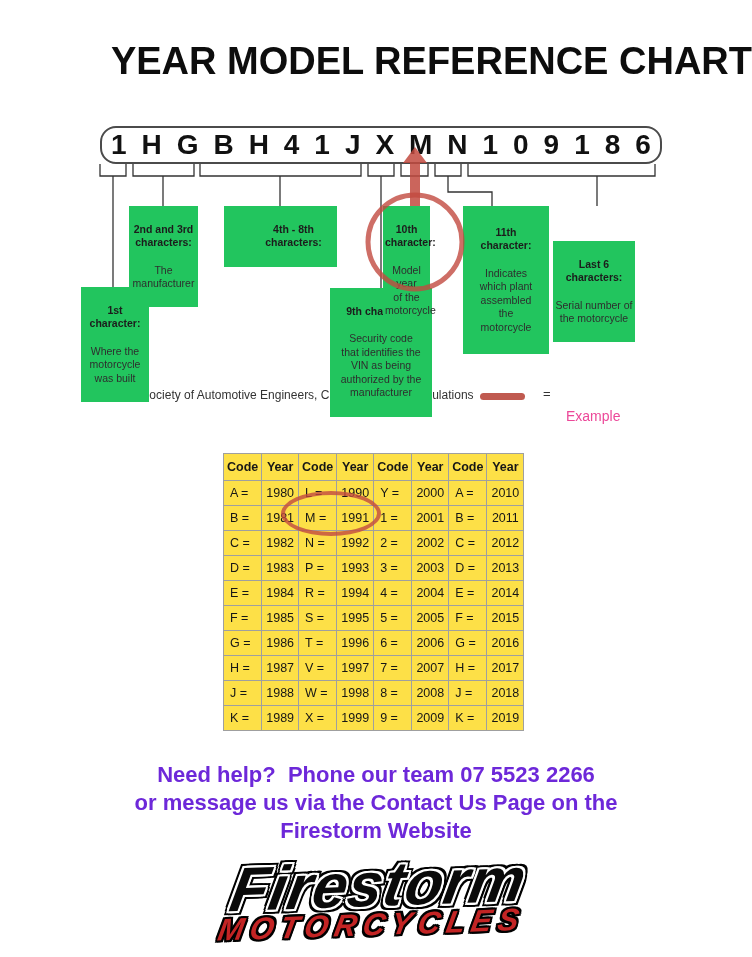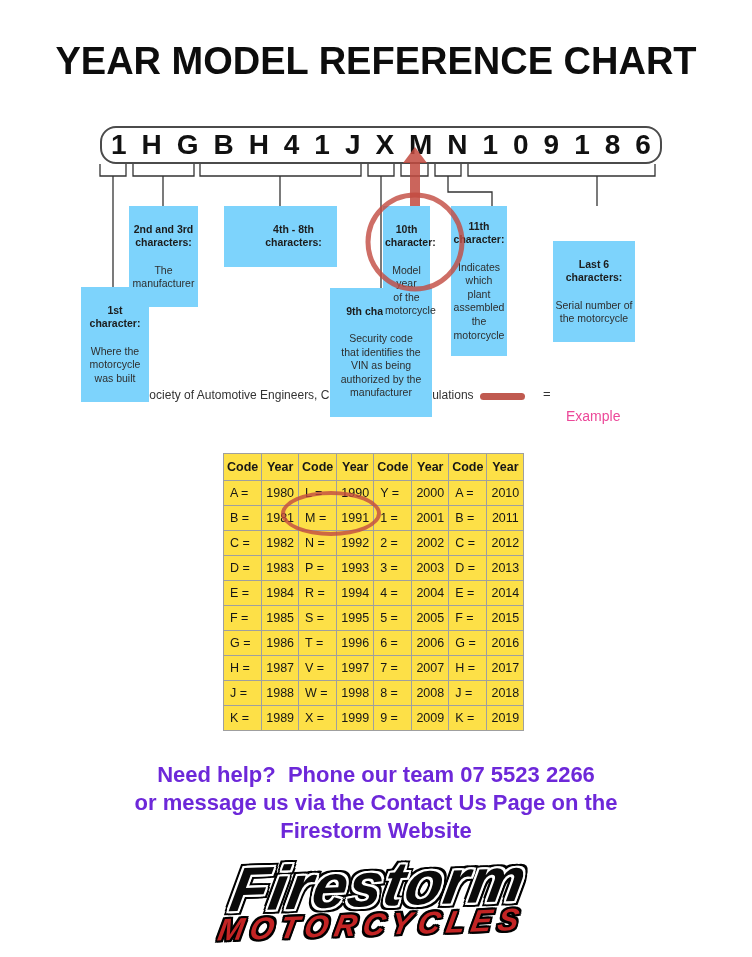--- a/index.html
+++ b/index.html
@@ -1,37 +1,37 @@
 <!DOCTYPE html>
 <html><head>
 <meta charset="utf-8">
 <style>
   html,body{margin:0;padding:0;background:#fff;}
   body{width:752px;height:957px;position:relative;font-family:"Liberation Sans",sans-serif;color:#1a1a1a;overflow:hidden;}
   .abs{position:absolute;}
 
-  .title{top:40px;left:0;width:752px;text-align:center;font-size:38px;font-weight:bold;color:#0d0d0d;letter-spacing:0;}
+  .title{top:40px;left:0;width:752px;text-align:right;font-size:38px;font-weight:bold;color:#0d0d0d;letter-spacing:0;}
 
   .vin-box{left:100px;top:126px;width:562px;height:38px;border:2px solid #4b4b4b;border-radius:16px;
     display:flex;align-items:center;justify-content:space-between;padding:0 9px;box-sizing:border-box;
     font-size:28px;font-weight:bold;color:#111;background:#fff;z-index:2;}
   .vin-box span{display:inline-block;line-height:1;}
 
   svg.layer{left:0;top:0;z-index:1;}
   svg.accent{z-index:5;}
 
-  .co{background:#7dd3fc;text-align:center;font-size:10.5px;line-height:1.3;color:#2e2e2e;
+  .co{background:#22c55e;text-align:center;font-size:10.5px;line-height:1.3;color:#2e2e2e;
       padding:3px 2px;box-sizing:border-box;white-space:pre-line;z-index:3;}
   .co .co-h{font-weight:bold;color:#1c1c1c;}
   .co-first{left:81px;top:287px;width:68px;}
   .co-23{left:129px;top:206px;width:69px;}
   .co-48{left:224px;top:206px;width:113px;padding-left:28px;}
   .co-9{left:330px;top:288px;width:102px;}
   .co-10{left:383px;top:206px;width:47px;}
-  .co-11{left:451px;top:206px;width:56px;padding:0 2px;}
+  .co-11{left:463px;top:206px;width:86px;padding:6px 2px;}
   .co-l6{left:553px;top:206px;width:82px;margin-top:35px;}
 
   .source{left:93px;top:388px;font-size:12px;color:#333;}
   .source .src-label{margin-right:7px;}
   .legend-bar{left:480px;top:393px;width:45px;height:7px;background:#c05a50;border-radius:4px;z-index:3;}
   .legend-eq{left:543px;top:386px;font-size:13px;color:#333;}
   .legend-label{left:566px;top:408px;font-size:14px;color:#ec4899;}
 
   table.codes{left:223px;top:453px;position:absolute;border-collapse:collapse;font-size:12.5px;color:#161616;background:#fde047;}
   table.codes th,table.codes td{border:1px solid #9f9f9f;height:22px;padding:1px 4px;}

